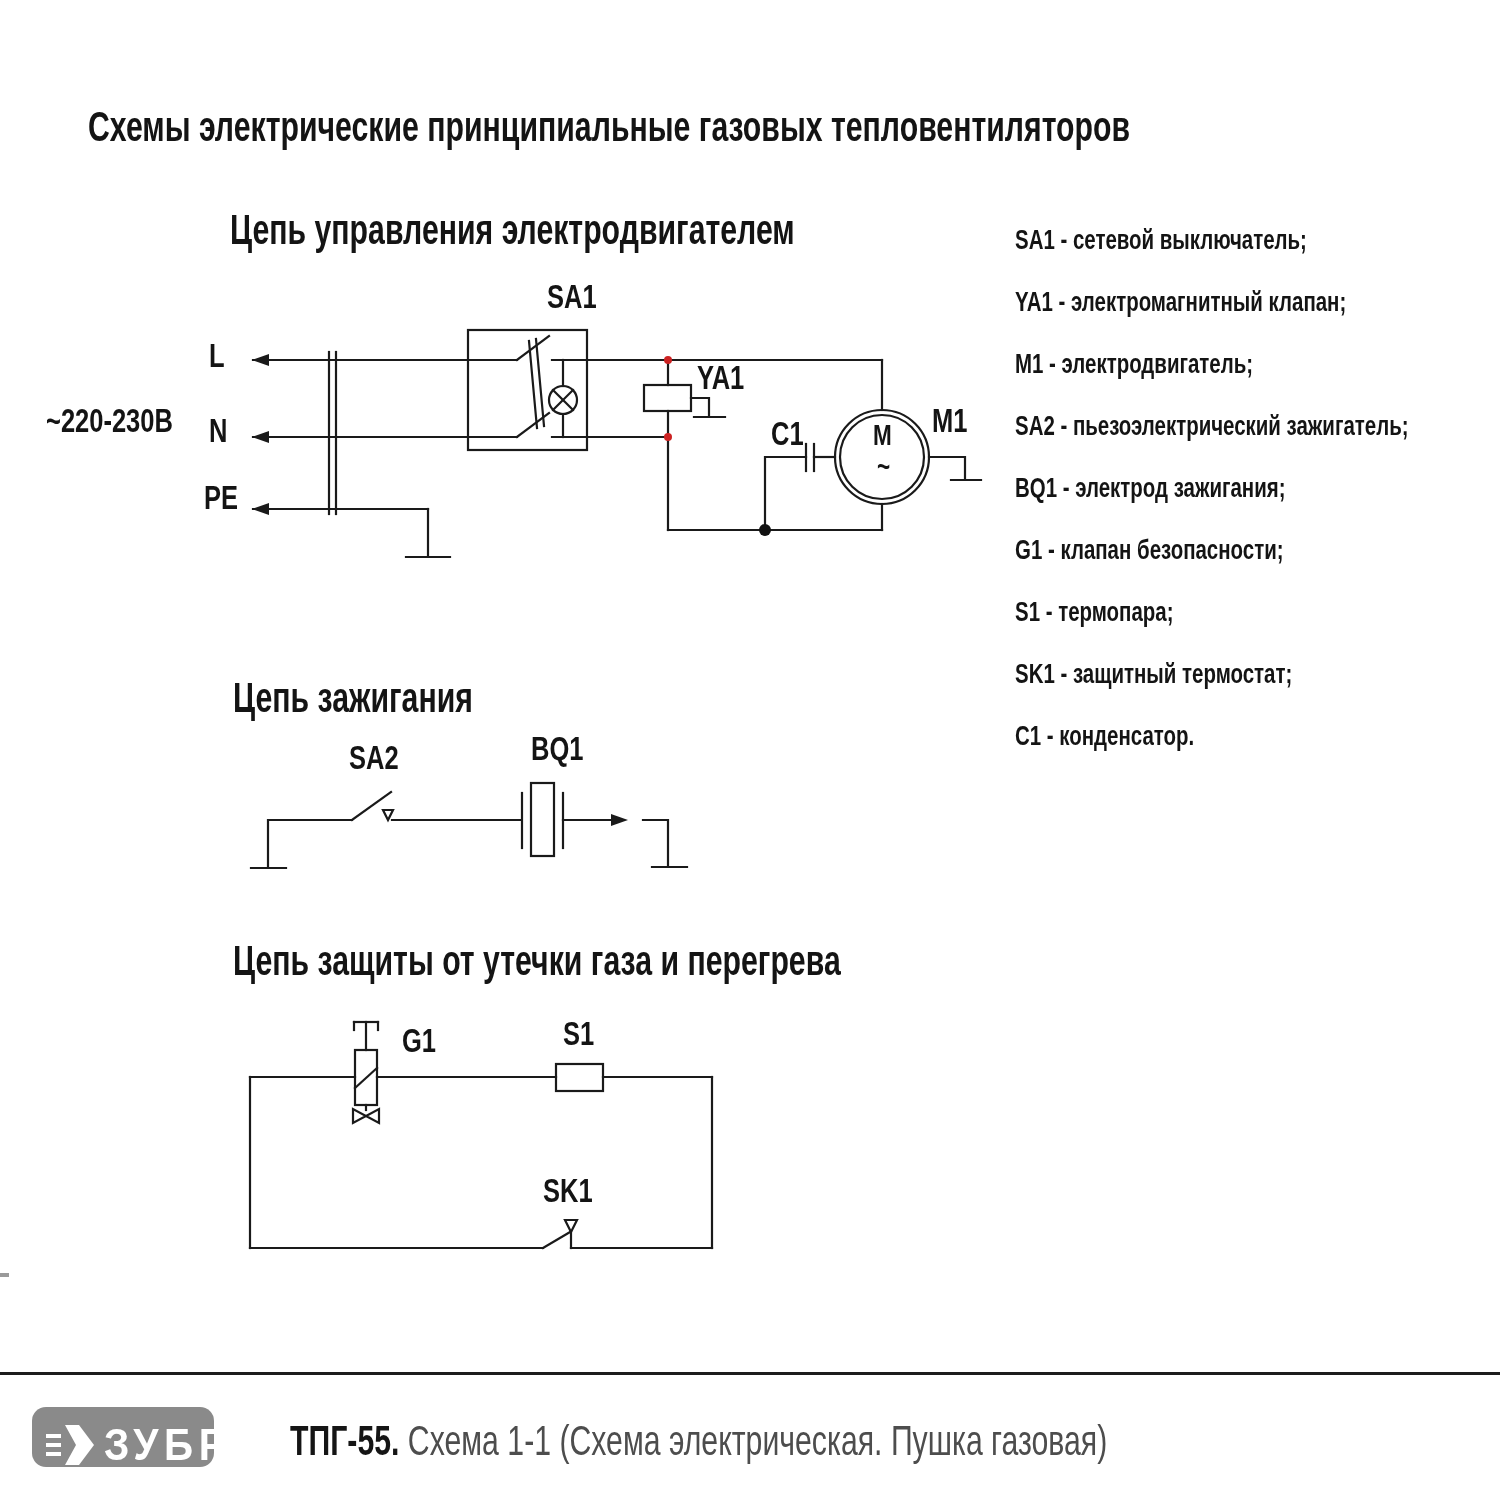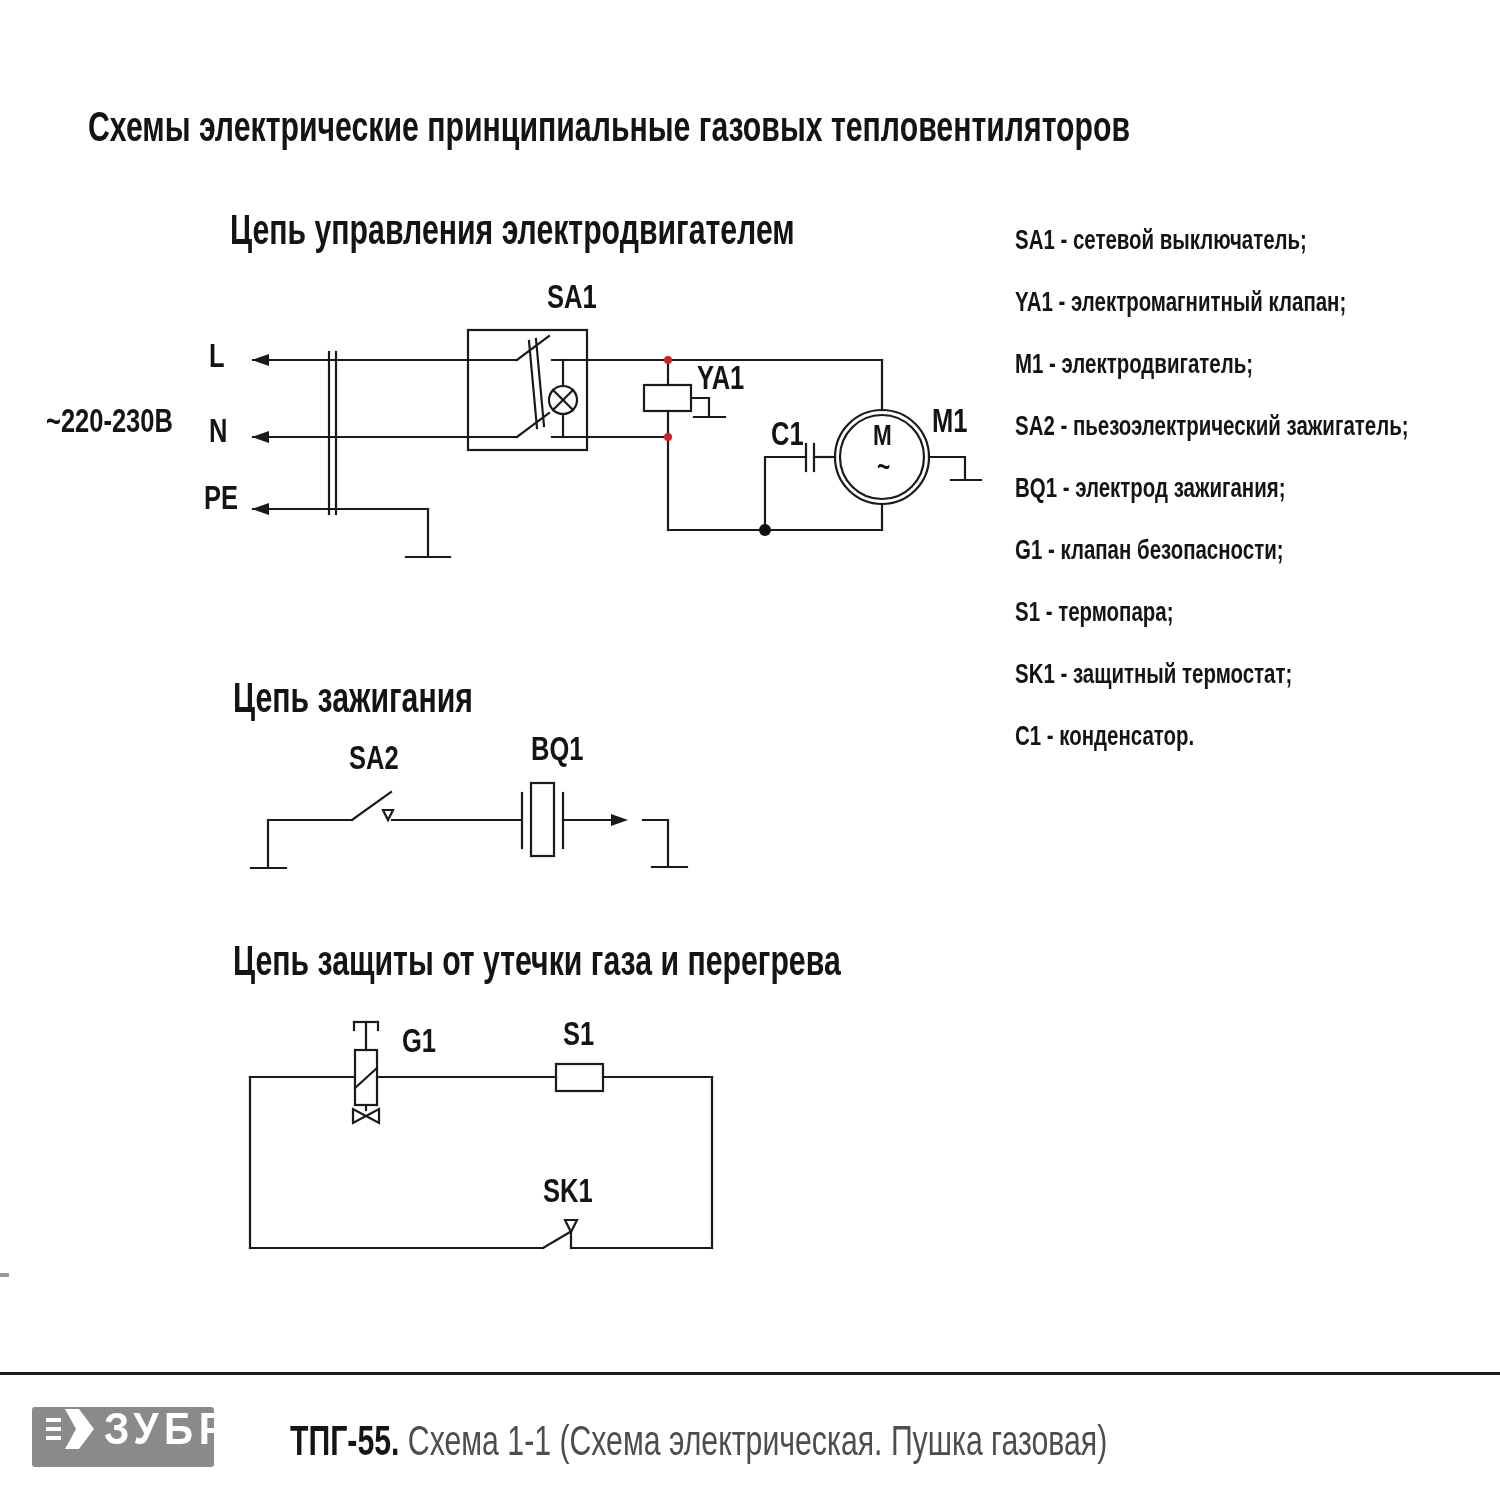--- a/index.html
+++ b/index.html
@@ -12,21 +12,21 @@
   .mtitle{font-size:42px;font-weight:bold;color:#141414;transform:scaleX(0.72);transform-origin:0 0;}
   .stitle{font-size:42px;font-weight:bold;color:#141414;transform:scaleX(0.72);transform-origin:0 0;}
   .dlabel{font-size:34px;font-weight:bold;color:#141414;transform:scaleX(0.75);transform-origin:0 0;}
   .dlabel.small{font-size:30px;}
   .legend-item{left:1015px;font-size:28px;font-weight:bold;color:#141414;transform:scaleX(0.73);transform-origin:0 0;}
   svg.wires{position:absolute;left:0;top:0;}
   .separator{position:absolute;left:0;top:1372px;width:1500px;height:3px;background:#1c1c1c;}
   .edge-dash{position:absolute;left:0;top:1273px;width:9px;height:4px;background:#9a9a9a;}
   .logo{
     position:absolute;left:32px;top:1407px;width:182px;height:60px;background:#8a8a8a;
-    border-radius:3px;display:flex;align-items:flex-start;
+    border-radius:14px;display:flex;align-items:flex-end;
   }
   .logo-glyph{margin-left:14px;width:50px;height:44px;flex:0 0 auto;}
   .logo-word{
     color:#ffffff;font-weight:bold;font-size:44px;letter-spacing:6px;margin-left:8px;
     transform:scaleX(0.92);transform-origin:0 0;line-height:1;
   }
   .footer-line{position:absolute;left:290px;top:1418px;font-size:42px;line-height:1.1;transform:scaleX(0.72);transform-origin:0 0;white-space:nowrap;}
   .footer-model{font-weight:bold;color:#151515;}
   .footer-caption{font-weight:normal;color:#4d4d4d;}
 </style>

